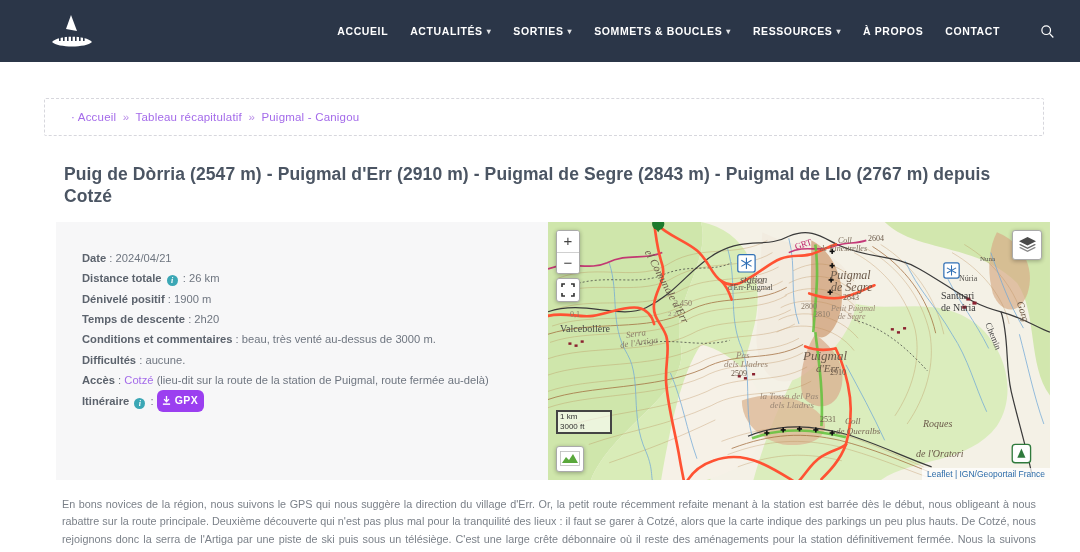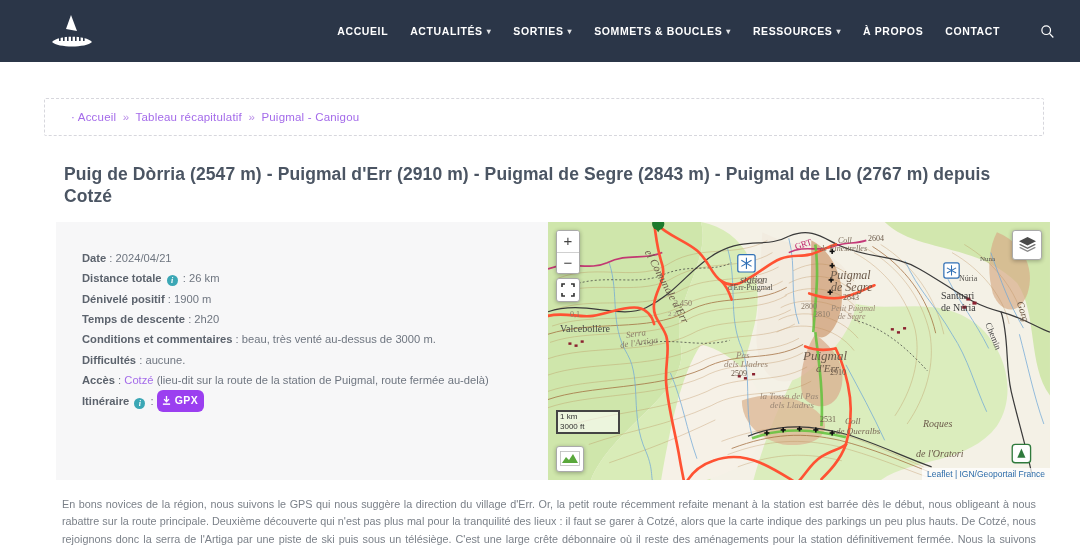--- a/index.html
+++ b/index.html
@@ -197,21 +197,21 @@
   }
   .scalebar {
     position: absolute; left: 8px; bottom: 46px;
     font-size: 8px; color: #333;
     line-height: 10px;
   }
   .scale-line {
     border: 2px solid #444; border-top: none;
     padding: 0 2px;
     background: rgba(255,255,255,.6);
-    width: 64px;
+    width: 56px;
   }
   .scale-line.top { border: 2px solid #444; border-bottom: none; }
   .map-attr {
     position: absolute; right: 0; bottom: 0;
     background: rgba(255,255,255,.72);
     font-size: 8.5px;
     color: #2b6ba8;
     padding: 1px 5px;
     cursor: pointer;
   }

